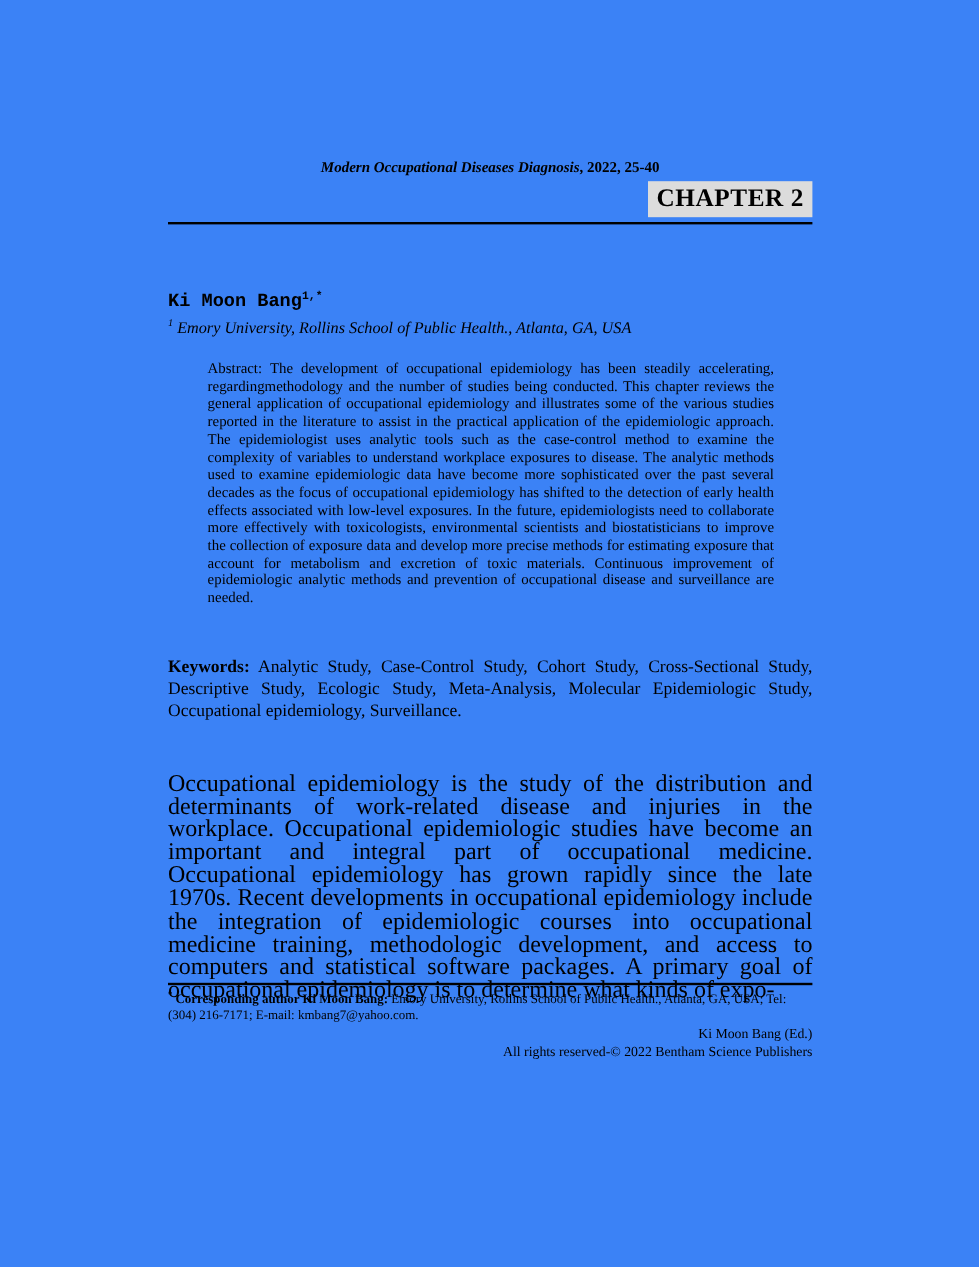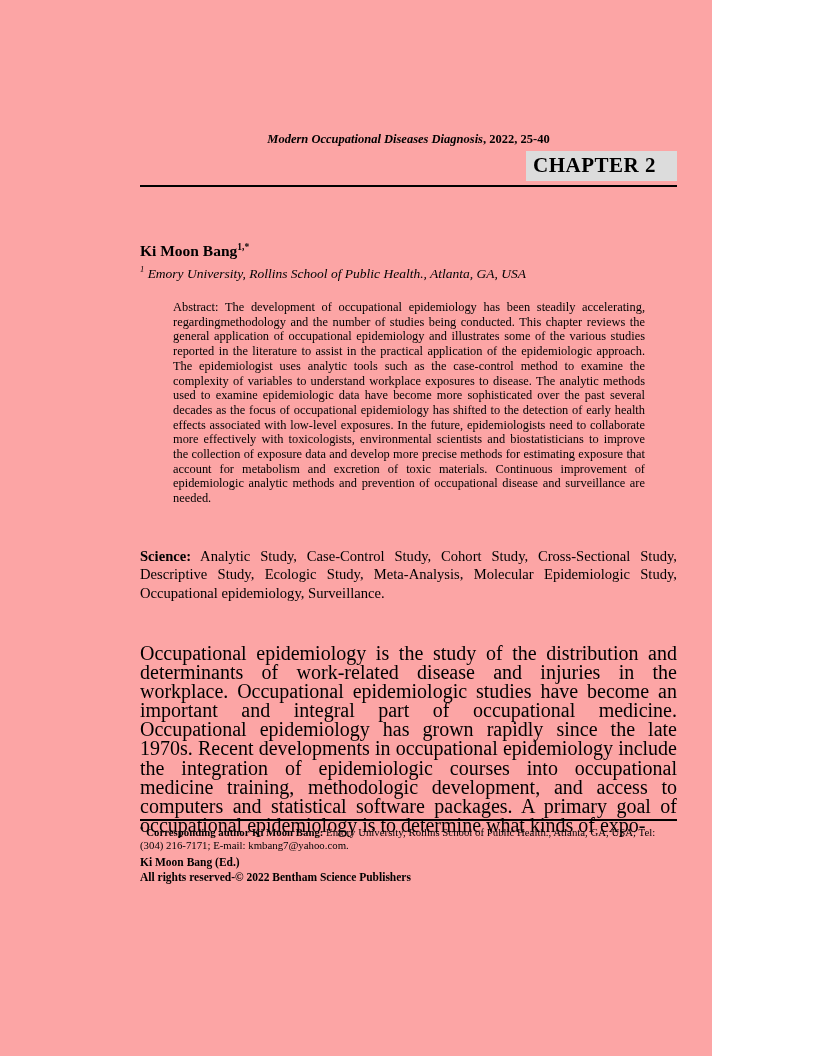--- a/index.html
+++ b/index.html
@@ -1,21 +1,21 @@
 <!DOCTYPE html>
 <html><head>
 <meta charset="utf-8">
 <style>
   * { margin: 0; padding: 0; box-sizing: border-box; }
   html, body { background: #ffffff; }
   .page {
     position: relative;
-    width: 712px;
+    width: 816px;
     height: 1056px;
-    background: #fca5a5;
+    background: #3b82f6;
     font-family: "Liberation Serif", "DejaVu Serif", serif;
     color: #000000;
     overflow: hidden;
   }
   .content {
     position: absolute;
     left: 140px;
     top: 0;
     width: 537px;
     height: 100%;
@@ -40,21 +40,21 @@
     font-style: normal;
     margin-top: 28px;
   }
   .chapter-box {
     position: absolute;
     top: 151px;
     right: 0;
     background: #dcdcdc;
     font-size: 21px;
     font-weight: bold;
-    padding: 2px 21px 3px 7px;
+    padding: 2px 7px 3px 7px;
     letter-spacing: 0.5px;
   }
   .header-rule {
     position: absolute;
     top: 185px;
     left: 0;
     width: 100%;
     height: 2px;
     background: #000000;
   }
@@ -68,20 +68,21 @@
     line-height: 26px;
   }
   .author-line {
     position: absolute;
     top: 238px;
     left: 0;
     width: 100%;
     font-size: 15.5px;
     font-weight: bold;
     line-height: 18px;
+    font-family: Liberation Mono, monospace;
   }
   .author-line sup { font-size: 9.5px; font-weight: bold; }
   .affiliation-line {
     position: absolute;
     top: 261px;
     left: 0;
     width: 100%;
     font-size: 13.5px;
     font-style: italic;
     line-height: 16px;
@@ -141,23 +142,23 @@
     font-size: 10.8px;
     line-height: 13.5px;
   }
   .footnote-block sup { font-size: 7px; font-weight: bold; }
   .footnote-bold { font-weight: bold; }
   .footer-block {
     position: absolute;
     top: 855px;
     left: 0;
     width: 100%;
-    text-align: left;
+    text-align: right;
     font-size: 11.5px;
-    font-weight: bold;
+    font-weight: normal;
     line-height: 14.5px;
   }
 </style>
 </head>
 <body>
 
 <div class="page">
   <div class="content">
 
     <div class="running-head">
@@ -176,21 +177,21 @@
 
     <div class="affiliation-line">
       <sup>1</sup><span> Emory University, Rollins School of Public Health., Atlanta, GA, USA</span>
     </div>
 
     <p class="abstract-block">
       <span class="abstract-label">Abstract:</span><span> The development of occupational epidemiology has been steadily accelerating, regardingmethodology and the number of studies being conducted. This chapter reviews the general application of occupational epidemiology and illustrates some of the various studies reported in the literature to assist in the practical application of the epidemiologic approach. The epidemiologist uses analytic tools such as the case-control method to examine the complexity of variables to understand workplace exposures to disease. The analytic methods used to examine epidemiologic data have become more sophisticated over the past several decades as the focus of occupational epidemiology has shifted to the detection of early health effects associated with low-level exposures. In the future, epidemiologists need to collaborate more effectively with toxicologists, environmental scientists and biostatisticians to improve the collection of exposure data and develop more precise methods for estimating exposure that account for metabolism and excretion of toxic materials. Continuous improvement of epidemiologic analytic methods and prevention of occupational disease and surveillance are needed.</span>
     </p>
 
     <p class="keywords-block">
-      <span class="keywords-label">Science:</span><span> Analytic Study, Case-Control Study, Cohort Study, Cross-Sectional Study, Descriptive Study, Ecologic Study, Meta-Analysis, Molecular Epidemiologic Study, Occupational epidemiology, Surveillance.</span>
+      <span class="keywords-label">Keywords:</span><span> Analytic Study, Case-Control Study, Cohort Study, Cross-Sectional Study, Descriptive Study, Ecologic Study, Meta-Analysis, Molecular Epidemiologic Study, Occupational epidemiology, Surveillance.</span>
     </p>
 
 
     <p class="intro-paragraph">Occupational epidemiology is the study of the distribution and determinants of work-related disease and injuries in the workplace. Occupational epidemiologic studies have become an important and integral part of occupational medicine. Occupational epidemiology has grown rapidly since the late 1970s. Recent developments in occupational epidemiology include the integration of epidemiologic courses into occupational medicine training, methodologic development, and access to computers and statistical software packages. A primary goal of occupational epidemiology is to determine what kinds of expo-</p>
 
     <div class="footnote-rule"></div>
 
     <p class="footnote-block">
       <sup>*</sup><span class="footnote-bold"> Corresponding author Ki Moon Bang:</span><span> Emory University, Rollins School of Public Health., Atlanta, GA, USA; Tel: (304) 216-7171; E-mail: kmbang7@yahoo.com.</span>
     </p>

